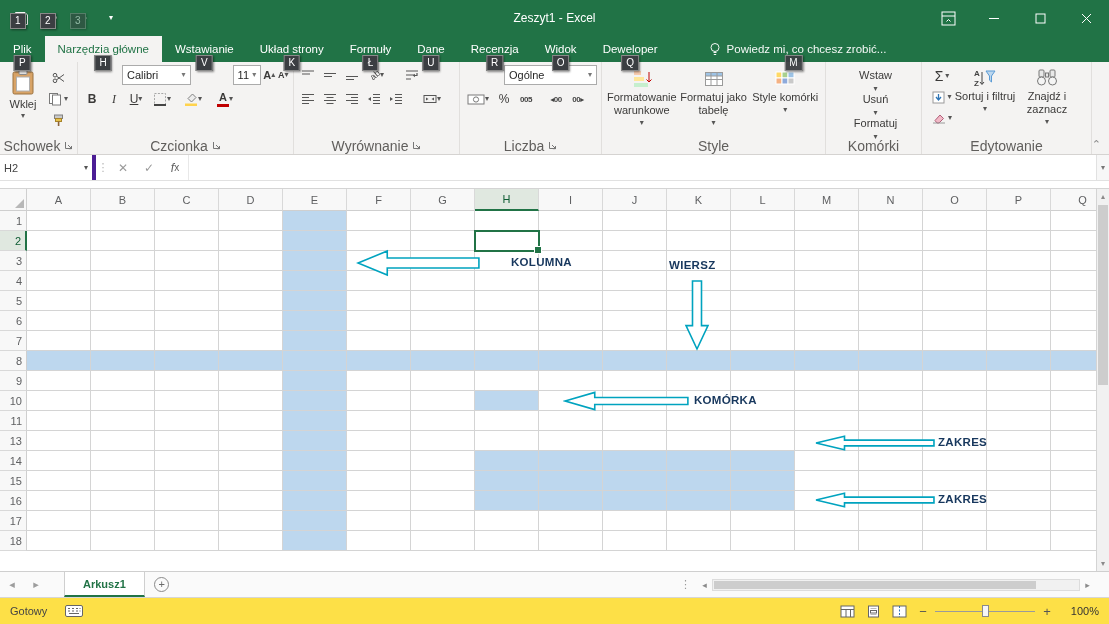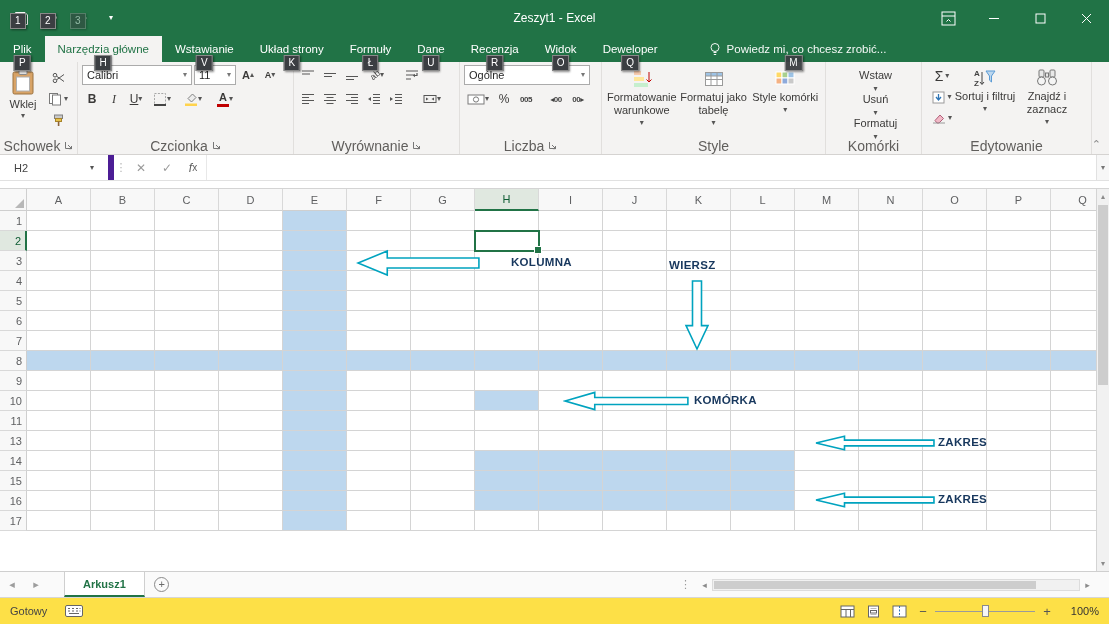--- a/index.html
+++ b/index.html
@@ -37,41 +37,41 @@
   .group{display:flex;flex-direction:column;border-right:1px solid #e1dfdd;height:100%;}
   .gbody{flex:1;padding:3px 4px 0 4px;display:flex;align-items:flex-start;}
   .glabel{height:17px;font-size:14px;color:#605e5c;display:flex;align-items:center;justify-content:center;gap:4px;}
   .w-schowek{width:78px}.w-czcionka{width:216px}.w-wyrownanie{width:166px}.w-liczba{width:142px}.w-style{width:224px}.w-komorki{width:96px}.w-edytowanie{width:170px}
   .bigbtn{width:38px;display:flex;flex-direction:column;align-items:center;gap:2px;padding-top:3px;font-size:11px;color:#3b3a39;}
   .dd{font-size:8px;color:#555;line-height:1;}
   .minicol{display:flex;flex-direction:column;gap:3px;padding:4px 0 0 4px;}
   .sbtn{min-width:24px;height:18px;display:flex;align-items:center;justify-content:center;gap:2px;color:#444;}
   .frow{display:flex;align-items:center;gap:2px;}
   .fcol{display:flex;flex-direction:column;gap:4px;width:100%;}
-  .combo{background:#fff;border:1px solid #ababab;height:20px;display:flex;align-items:center;font-size:11px;color:#262626;padding:8px 4px;justify-content:space-between;}
+  .combo{background:#fff;border:1px solid #ababab;height:20px;display:flex;align-items:center;font-size:11px;color:#262626;padding:8px 4px;justify-content:space-between;margin-left:40px;}
   .combo .dd{color:#777;}
   .cb-font{width:110px}.cb-size{width:42px}.cb-num{width:126px}
   .tbtn{width:20px;height:20px;display:flex;align-items:center;justify-content:center;color:#3b3a39;}
   .tbtn b{font-size:12px}.tbtn i{font-size:12px;font-family:"Liberation Serif",serif;}
   .tbtn .u{text-decoration:underline;font-size:12px;}
   .fc{display:inline-flex;flex-direction:column;align-items:center;line-height:1;}
   .fc b{font-size:11px;color:#3b3a39;}
   .fc .bar{width:12px;height:3px;display:block;margin-top:1px;}
   .rot{display:inline-block;transform:rotate(-40deg);font-size:9px;color:#444;}
   .ln{stroke:#565656;fill:none;stroke-width:1.2;}
   .stylebtn{width:72px;display:flex;flex-direction:column;align-items:center;gap:2px;padding-top:4px;font-size:11px;color:#3b3a39;text-align:center;line-height:1.2;}
   .cellrow{display:flex;align-items:center;gap:4px;height:23px;padding-left:4px;font-size:11px;color:#3b3a39;flex-direction:column;}
   .edit-big{width:62px;display:flex;flex-direction:column;align-items:center;gap:2px;padding-top:3px;font-size:11px;color:#3b3a39;text-align:center;line-height:1.2;}
   .tiny8{font-size:8px;font-weight:bold;color:#444;letter-spacing:-.5px;}
   .sigma{font-size:14px;color:#3b3a39;line-height:1;}
   .collapse{position:absolute;right:8px;bottom:3px;color:#8a8a8a;font-size:11px;}
 
   
   .fbar{height:26px;display:flex;align-items:stretch;background:#fff;border-bottom:1px solid #e1e1e1;flex:0 0 26px;font-size:11px;color:#444;}
-  .namebox{width:114px;border-right:6px solid #4c1d95;display:flex;align-items:center;justify-content:space-between;padding:0 14px;}
+  .namebox{width:96px;border-right:4px solid #4c1d95;display:flex;align-items:center;justify-content:space-between;padding:0 4px;}
   .fbar-sep{width:14px;display:flex;align-items:center;justify-content:center;color:#b5b5b5;}
   .fbtn{width:26px;display:flex;align-items:center;justify-content:center;color:#9a9a9a;font-size:12px;}
   .fxbtn{color:#5f5f5f;font-size:12px;}
   .finput{flex:1;border-left:1px solid #e8e8e8;}
   .fexpand{width:13px;display:flex;align-items:center;justify-content:center;color:#777;font-size:8px;border-left:1px solid #e1e1e1;background:#f7f7f7;}
   .spacer8{height:8px;background:#fff;flex:0 0 8px;border-bottom:1px solid #d4d4d4;}
 
   
   .gridwrap{position:relative;height:382px;flex:0 0 382px;background:#fff;overflow:hidden;}
   .gridinner{position:absolute;left:0;top:0;width:1096px;height:382px;overflow:hidden;}
@@ -937,20 +937,40 @@
           <div class="g-cell"></div>
           <div class="g-cell"></div>
           <div class="g-cell"></div>
           <div class="g-cell"></div>
           <div class="g-cell"></div>
           <div class="g-cell"></div>
           <div class="g-cell"></div>
           <div class="g-cell"></div>
           <div class="g-cell"></div>
         </div>
+        <div class="g-row">
+          <div class="gh-rowhead">18</div>
+          <div class="g-cell"></div>
+          <div class="g-cell"></div>
+          <div class="g-cell"></div>
+          <div class="g-cell"></div>
+          <div class="g-cell hl"></div>
+          <div class="g-cell"></div>
+          <div class="g-cell"></div>
+          <div class="g-cell"></div>
+          <div class="g-cell"></div>
+          <div class="g-cell"></div>
+          <div class="g-cell"></div>
+          <div class="g-cell"></div>
+          <div class="g-cell"></div>
+          <div class="g-cell"></div>
+          <div class="g-cell"></div>
+          <div class="g-cell"></div>
+          <div class="g-cell"></div>
+        </div>
       </div>
 
     <div class="selbox" style="left: 474px; top: 41px;"></div>
 
     <div class="annlayer">
 
       <svg class="arrow" style="left:356px;top:60px" width="125" height="28" viewBox="0 0 120 28" preserveAspectRatio="none">
           <path d="M2 14 L30 2 V9 H118 V19 H30 V26 Z"></path>
         </svg>
       <span class="ann-label" style="left:511px;top:67px">KOLUMNA</span>

